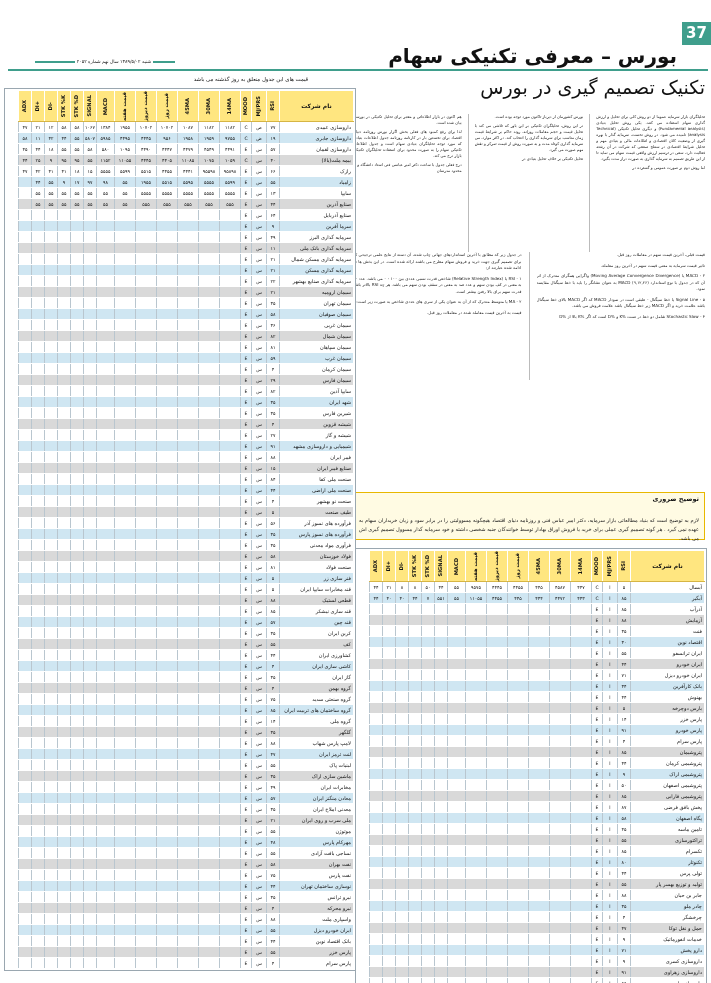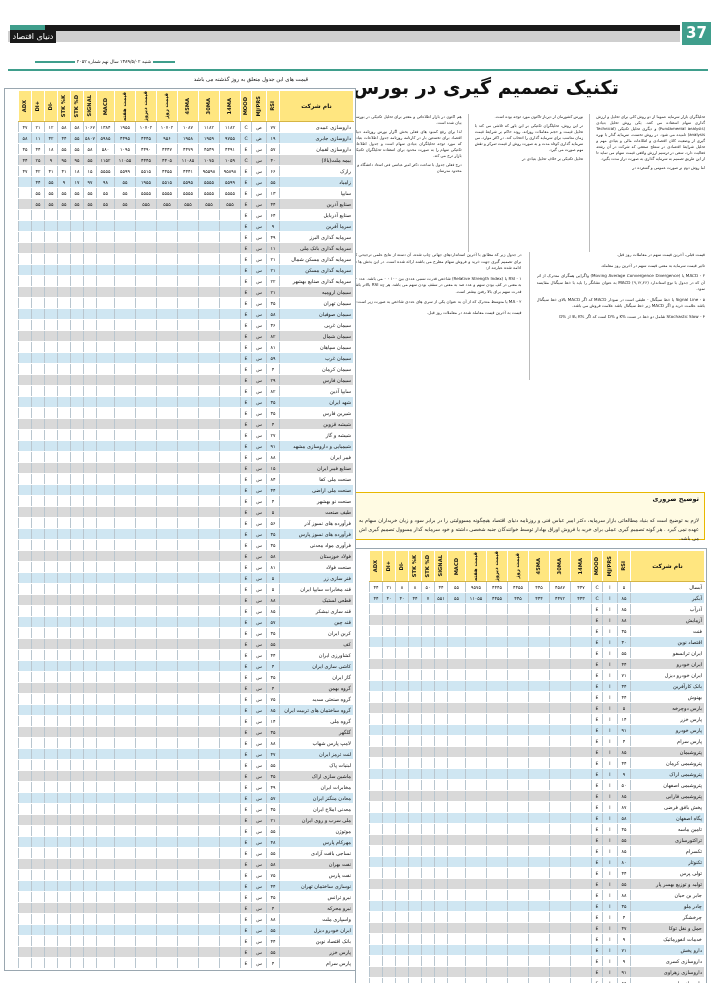--- a/index.html
+++ b/index.html
@@ -90,22 +90,22 @@
   .dateline .dash2 {
     display:inline-block; width: 40px; height: 2px; background:#3f9e8c; flex:none;
   }
 
   
   .article {
     position: absolute; right: 6px; top: 76px;
     width: 352px; height: 470px;
   }
   .article-title {
-    font-size: 19px; font-weight: bold; color: #111;
-    text-align: left; margin: 0 0 16px 0;
+    font-size: 19px; font-weight: normal; color: #111;
+    text-align: right; margin: 0 0 16px 0;
     letter-spacing: -0.5px;
   }
   .art-cols {
     display: flex; direction: rtl; gap: 6px;
     height: 138px; overflow: hidden;
   }
   .art-col {
     flex: 1 1 0; font-size: 3.9px; line-height: 1.55;
     text-align: justify; color: #1a1a1a;
     overflow: hidden;
@@ -203,28 +203,23 @@
     border: 1px solid #9aa7b0;
     padding: 1px;
     background: #fff;
   }
 </style>
 </head>
 <body>
 
 <div id="page">
 
-  <div class="masthead">
-    <div class="mast-teal"></div>
-    <div class="mast-black"></div>
-    <div class="mast-gray"></div>
-    <div class="mast-logo">دنیای اقتصاد</div>
-  </div>
   <div class="page-badge">37</div>
 
+  <div class="section-title">بورس – معرفی تکنیکی سهام</div>
 
   <div class="dateline">
     <span class="dash"></span>
     <span>شنبه ۱۳۸۹/۵/۰۲ سال نهم شماره ۲۰۵۲</span>
     <span class="dash2"></span>
   </div>
   <div class="rule-teal"></div>
 
   <div class="article">
     <h1 class="article-title">تکنیک تصمیم گیری در بورس</h1>

